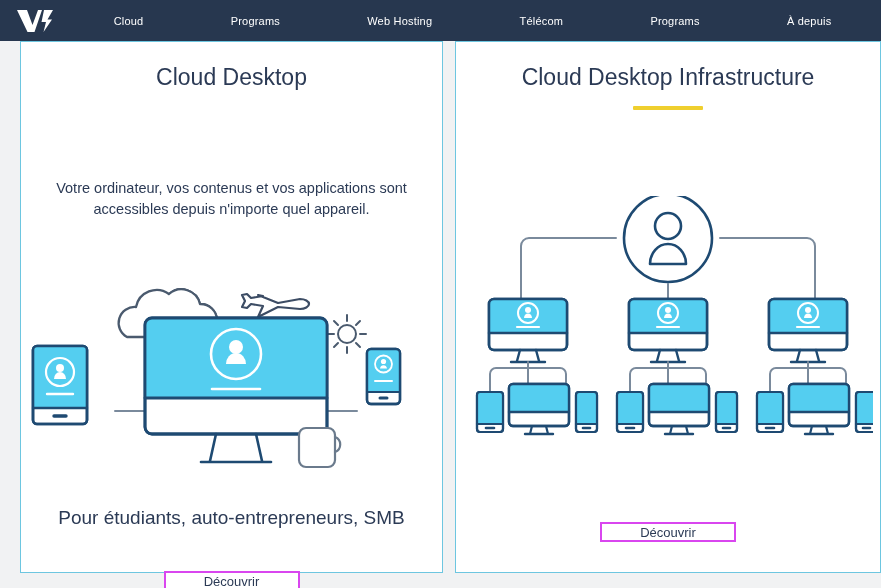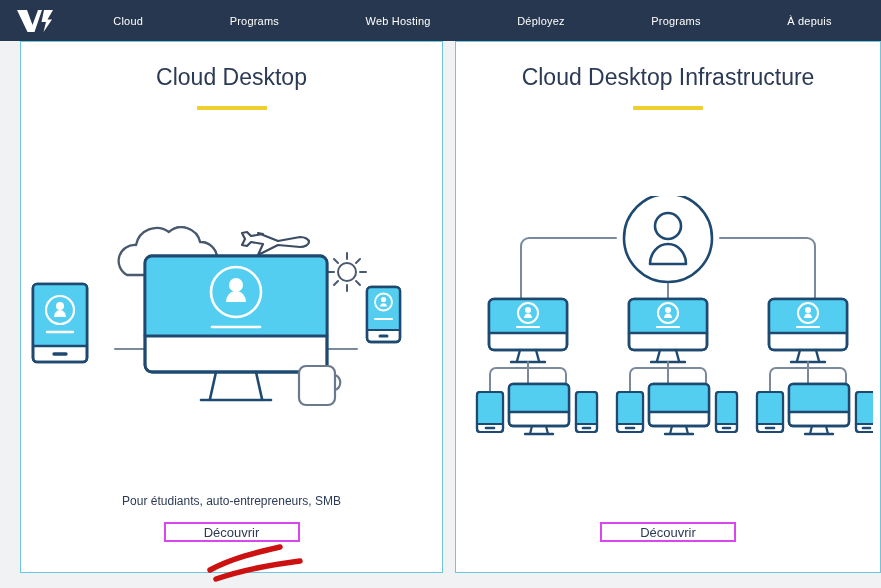--- a/index.html
+++ b/index.html
@@ -47,20 +47,21 @@
     box-sizing:border-box;
     position:relative;
     display:flex;
     flex-direction:column;
     align-items:center;
   }
   .card.left{
     width:429px;
     height:532px;
     margin-left:20px;
+    gap:28px;
   }
   .card.right{
     width:432px;
     height:532px;
     margin-left:12px;
   }
   .card-title{
     margin:22px 0 0 0;
     font-size:23px;
     font-weight:400;
@@ -80,21 +81,21 @@
     color:#2b3a55;
     text-align:center;
     line-height:1.5;
   }
   .illus{
     flex:1;
     display:flex;align-items:center;justify-content:center;
     width:100%;
   }
   .card-foot{
-    font-size:12px;
+    font-size:19px;
     color:#2b3a55;
     text-align:center;
     margin-bottom:14px;
   }
   .discover-btn{
     width:136px;height:20px;
     background:#ffffff;
     border:2px solid #d946ef;
     color:#2b3a55;
     font-size:13px;
@@ -116,31 +117,32 @@
   <div class="logo">
     <svg width="40" height="28" viewBox="0 0 40 28">
       <path d="M2 3 L12 3 L17.5 18 L23 3 L27 3 L19.5 25 L12.5 25 Z" fill="#ffffff"></path>
       <path d="M29 3 L38 3 L32.5 12.5 L37 12.5 L28.5 25 L31 15 L26.5 15 Z" fill="#ffffff"></path>
     </svg>
   </div>
   <div class="nav-links">
     <a class="nav-link">Cloud</a>
     <a class="nav-link">Programs</a>
     <a class="nav-link">Web Hosting</a>
-    <a class="nav-link">Déployez</a>
+    <a class="nav-link">Télécom</a>
     <a class="nav-link">Programs</a>
     <a class="nav-link">À depuis</a>
   </div>
 </div>
 
 <div class="cards">
 
   <div class="card left">
     <h2 class="card-title">Cloud Desktop</h2>
     <div class="divider"></div>
+    <p class="card-sub">Votre ordinateur, vos contenus et vos applications sont accessibles depuis n'importe quel appareil.</p>
 
     <div class="illus">
       <svg width="410" height="230" viewBox="0 0 410 230">
         <g fill="none" stroke="#2b5581" stroke-width="2.4" stroke-linecap="round" stroke-linejoin="round">
 
           <line x1="88" y1="162" x2="118" y2="162" stroke="#7a8a9c" stroke-width="2"></line>
           <line x1="300" y1="162" x2="330" y2="162" stroke="#7a8a9c" stroke-width="2"></line>
 
           <path d="M100 88 a16 16 0 0 1 9 -30 a21 21 0 0 1 33 -13 a19 19 0 0 1 31 10 a15 15 0 0 1 1 33 Z" fill="#ffffff" stroke="#4a5a6e" stroke-width="2.3"></path>
           <path d="M142 45 a19 19 0 0 1 31 10 a15 15 0 0 1 1 33" fill="#ffffff" stroke="#4a5a6e" stroke-width="2.3"></path>

